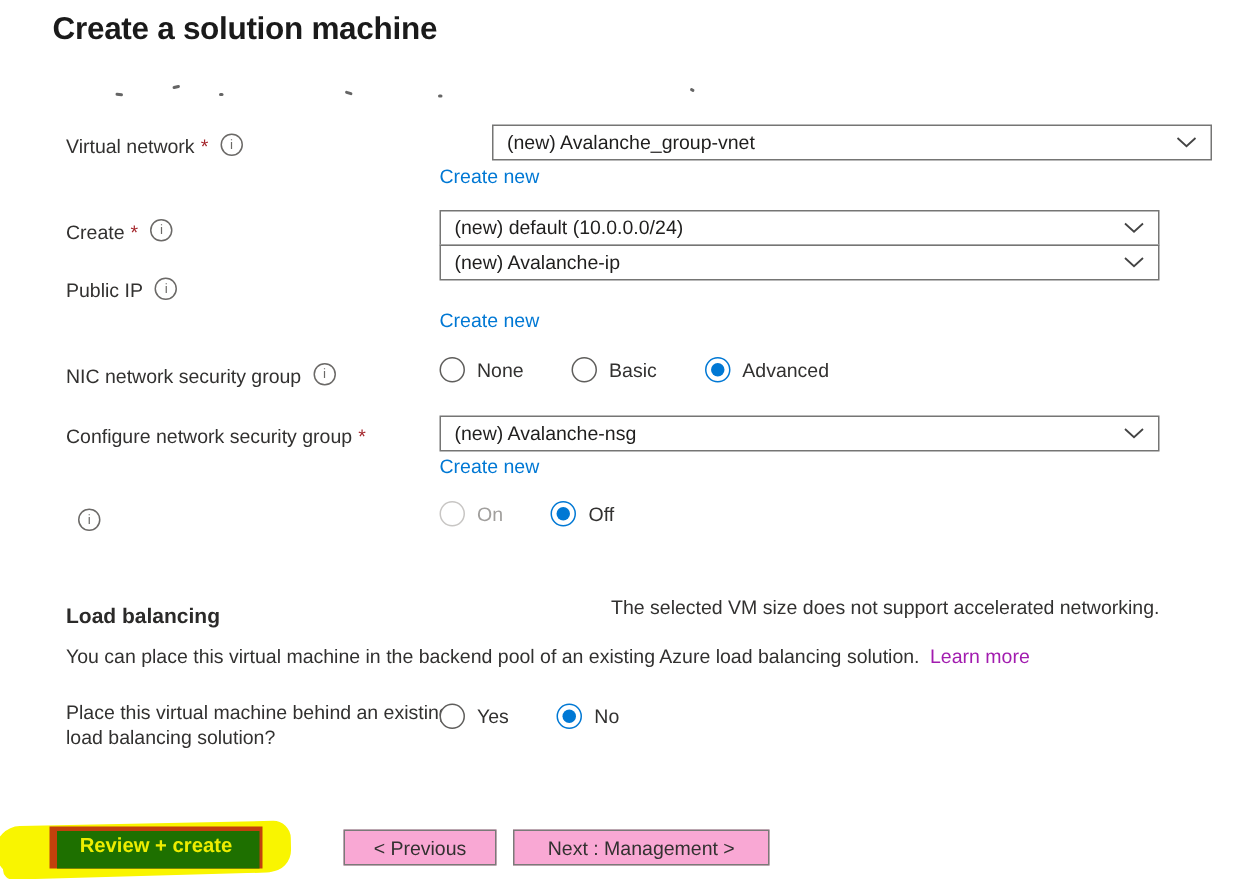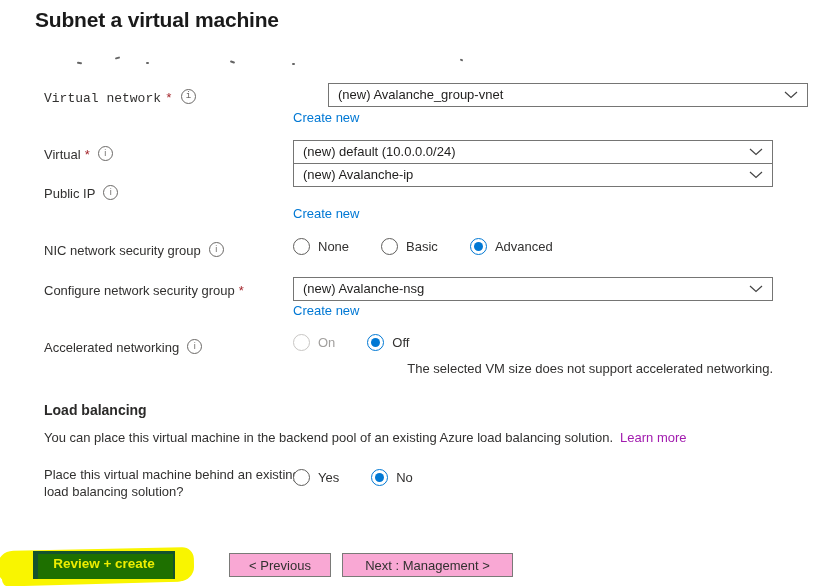--- a/index.html
+++ b/index.html
@@ -31,67 +31,67 @@
   .radio-group{left:293px;display:flex;align-items:center;gap:32px;height:19px;}
   .radio{display:flex;align-items:center;gap:8px;cursor:pointer;}
   .rb{width:17px;height:17px;box-sizing:border-box;border:1px solid #5f5e5c;border-radius:50%;
       background:#fff;position:relative;flex:0 0 auto;}
   .radio.checked .rb{border:1px solid #0078d4;}
   .radio.checked .rb::after{content:"";position:absolute;left:3px;top:3px;width:9px;height:9px;
       border-radius:50%;background:#0078d4;}
   .radio.disabled .rb{border-color:#c8c6c4;}
   .radio.disabled .rlabel{color:#a19f9d;}
   .rlabel{color:#323130;}
-  .note{left:293px;width:480px;text-align:right;color:#323130;}
+  .note{left:293px;width:480px;text-align:right;color:#323130;margin-top:36px;}
   
   .section-heading{left:44px;font-size:14px;font-weight:700;color:#2b2a29;}
   .desc{left:44px;white-space:nowrap;}
   .desc a{color:#a21caf;text-decoration:none;margin-left:7px;cursor:pointer;}
   .question{left:44px;width:262px;line-height:17px;}
   
   .blob-main{left:-3px;top:549px;width:197px;height:34px;background:#f9f500;
       border-radius:17px 12px 15px 18px;transform:rotate(-1.2deg);z-index:1;}
   .blob-tail{left:2px;top:571px;width:186px;height:13px;background:#f9f500;
       border-radius:2px 4px 16px 10px;transform:rotate(-1.6deg);z-index:1;}
-  .review-btn{left:33px;top:551px;width:142px;height:28px;background:#14532d;border:none;
+  .review-btn{left:33px;top:551px;width:142px;height:28px;background:#c2410c;border:none;
       padding:0;z-index:2;position:absolute;cursor:pointer;overflow:visible;}
   .green-overlay{position:absolute;left:5px;top:3px;right:2px;bottom:0;background:#1e7000;}
   .review-text{position:absolute;left:0;right:0;top:5px;text-align:center;color:#eded00;
       font-size:13.5px;font-weight:700;z-index:3;}
   .btn-secondary{position:absolute;top:553px;height:24px;box-sizing:border-box;background:#f9a8d4;
       border:1px solid #7a7a78;color:#323130;font-family:"Liberation Sans",sans-serif;
       font-size:13px;text-align:center;padding:0;cursor:pointer;z-index:2;}
   .prev{left:229px;width:102px;}
   .next{left:342px;width:171px;}
 </style>
 </head>
 <body>
 
-<div class="abs page-title">Subnet a virtual machine</div>
+<div class="abs page-title">Create a solution machine</div>
 
 <div class="artifact" style="left:77px;top:62px;transform:rotate(8deg);"></div>
 <div class="artifact" style="left:115px;top:57px;transform:rotate(-14deg);"></div>
 <div class="artifact" style="left:146px;top:62px;width:3px;"></div>
 <div class="artifact" style="left:230px;top:61px;transform:rotate(18deg);"></div>
 <div class="artifact" style="left:292px;top:63px;width:3px;"></div>
 <div class="artifact" style="left:460px;top:59px;width:3px;transform:rotate(25deg);"></div>
 
-<div class="abs field-label" style="top:89px;font-family:Liberation Mono, monospace;">
+<div class="abs field-label" style="top:89px;">
   <span>Virtual network</span><span class="req">*</span><span class="info"></span>
 </div>
 <div class="abs dropdown" style="top:83px;margin-left:35px;">
   <span class="dd-value">(new) Avalanche_group-vnet</span>
   <svg class="chev" width="14" height="8" viewBox="0 0 14 8">
       <path d="M1 1l6 5.5L13 1" fill="none" stroke="#444" stroke-width="1.2"></path>
     </svg>
 </div>
 <a class="abs createnew" style="top:110px;">Create new</a>
 
 <div class="abs field-label" style="top:146px;">
-  <span>Virtual</span><span class="req">*</span><span class="info"></span>
+  <span>Create</span><span class="req">*</span><span class="info"></span>
 </div>
 <div class="abs dropdown" style="top:140px;">
   <span class="dd-value">(new) default (10.0.0.0/24)</span>
   <svg class="chev" width="14" height="8" viewBox="0 0 14 8">
       <path d="M1 1l6 5.5L13 1" fill="none" stroke="#444" stroke-width="1.2"></path>
     </svg>
 </div>
 
 <div class="abs field-label" style="top:185px;">
   <span>Public IP</span><span class="info"></span>
@@ -127,21 +127,21 @@
 </div>
 <div class="abs dropdown" style="top:277px;">
   <span class="dd-value">(new) Avalanche-nsg</span>
   <svg class="chev" width="14" height="8" viewBox="0 0 14 8">
       <path d="M1 1l6 5.5L13 1" fill="none" stroke="#444" stroke-width="1.2"></path>
     </svg>
 </div>
 <a class="abs createnew" style="top:303px;">Create new</a>
 
 <div class="abs field-label" style="top:339px;">
-  <span>Accelerated networking</span><span class="info"></span>
+  <span class="info"></span>
 </div>
 <div class="abs radio-group" style="top:333px;">
   <div class="radio disabled">
     <span class="rb"></span>
     <span class="rlabel">On</span>
   </div>
   <div class="radio checked">
     <span class="rb"></span>
     <span class="rlabel">Off</span>
   </div>

